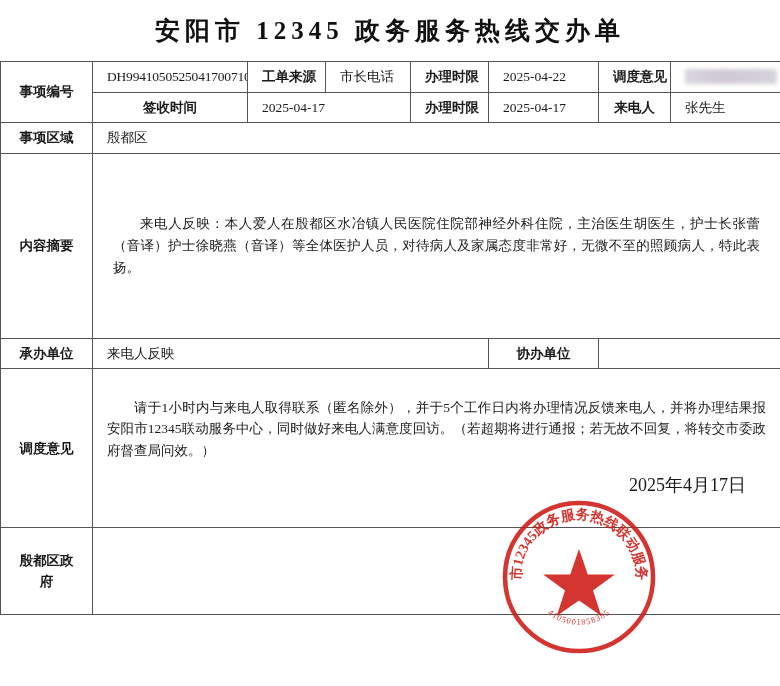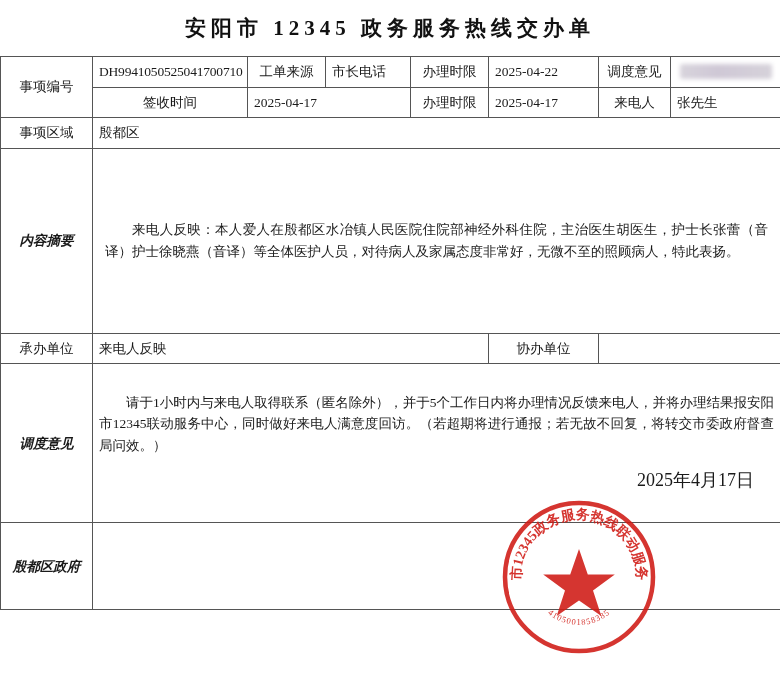--- a/index.html
+++ b/index.html
@@ -16,45 +16,45 @@
     position: relative;
   }
   .page {
     width: 780px;
     height: 686px;
     position: relative;
     box-sizing: border-box;
   }
   .doc-title {
     text-align: center;
-    font-size: 21px;
+    font-size: 25px;
     font-weight: bold;
     letter-spacing: 5px;
     padding-top: 14px;
     padding-bottom: 14px;
     color: #111;
     font-family: "Liberation Serif", "DejaVu Serif", serif;
   }
   table.form {
     border-collapse: collapse;
     width: 708px;
     margin: 0 auto;
     table-layout: fixed;
   }
   table.form td {
     border: 1px solid #555;
     font-size: 13.5px;
-    padding: 4px 6px;
+    padding: 4px 14px;
     vertical-align: middle;
     line-height: 1.6;
     color: #1a1a1a;
   }
   .lbl {
     text-align: center;
-    font-weight: normal;
+    font-weight: bold;
     white-space: nowrap;
     font-size: 13.5px;
   }
   .val {
     text-align: left;
     padding-left: 8px;
   }
   .val-c {
     text-align: left;
   }
@@ -105,21 +105,20 @@
     font-size: 18px;
   }
   .accept-cell {
     height: 78px;
     vertical-align: middle;
   }
   .tall-label {
     text-align: center;
     font-weight: bold;
     font-size: 13.5px;
-    font-style: italic;
   }
   
   .seal {
     position: absolute;
     width: 164px;
     height: 164px;
     left: 497px;
     top: 495px;
     z-index: 20;
     pointer-events: none;

